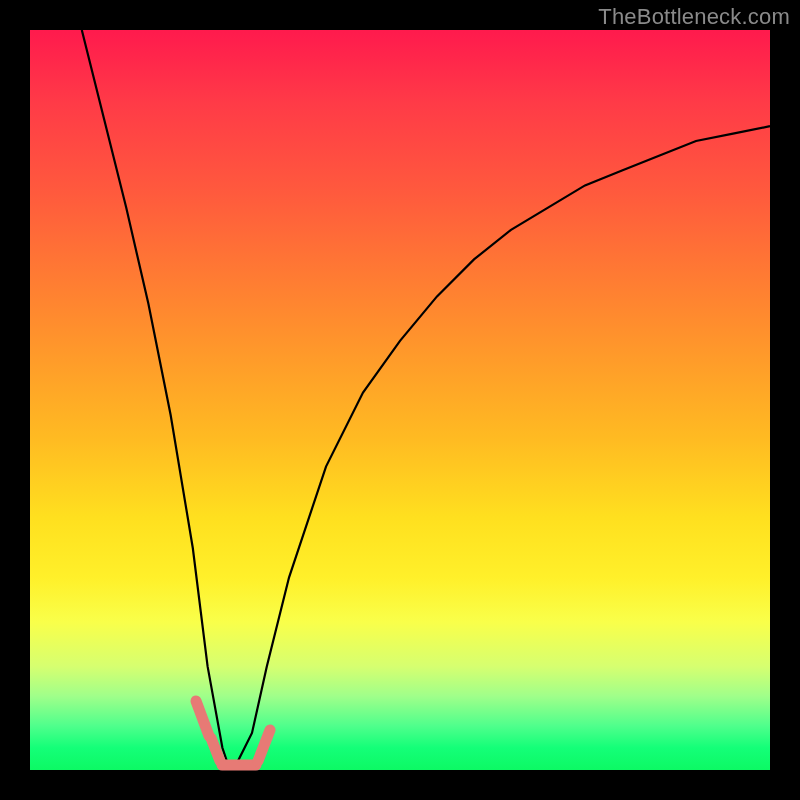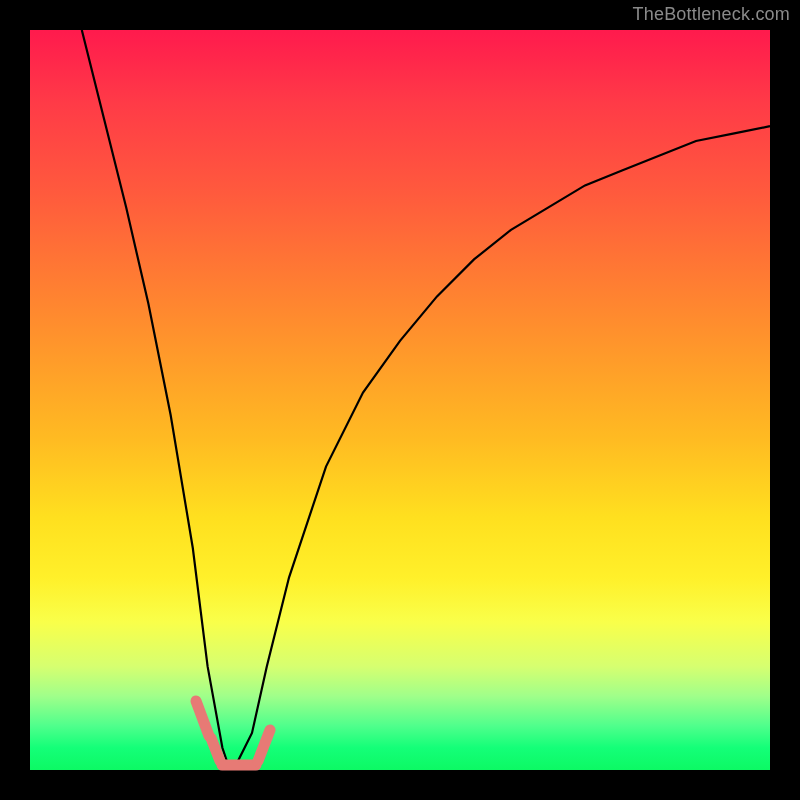--- a/index.html
+++ b/index.html
@@ -60,21 +60,21 @@
   .bracket {
     fill: none;
     stroke-width: 11;
     stroke-linecap: round;
   }
   .watermark {
     position: absolute;
     top: 4px;
     right: 10px;
     color: #8a8a8a;
-    font-size: 18px;
+    font-size: 22px;
     font-weight: 400;
     letter-spacing: 0.2px;
   }
 </style>
 </head>
 <body>
 
 <div class="frame">
 
   <div class="plot-area">

